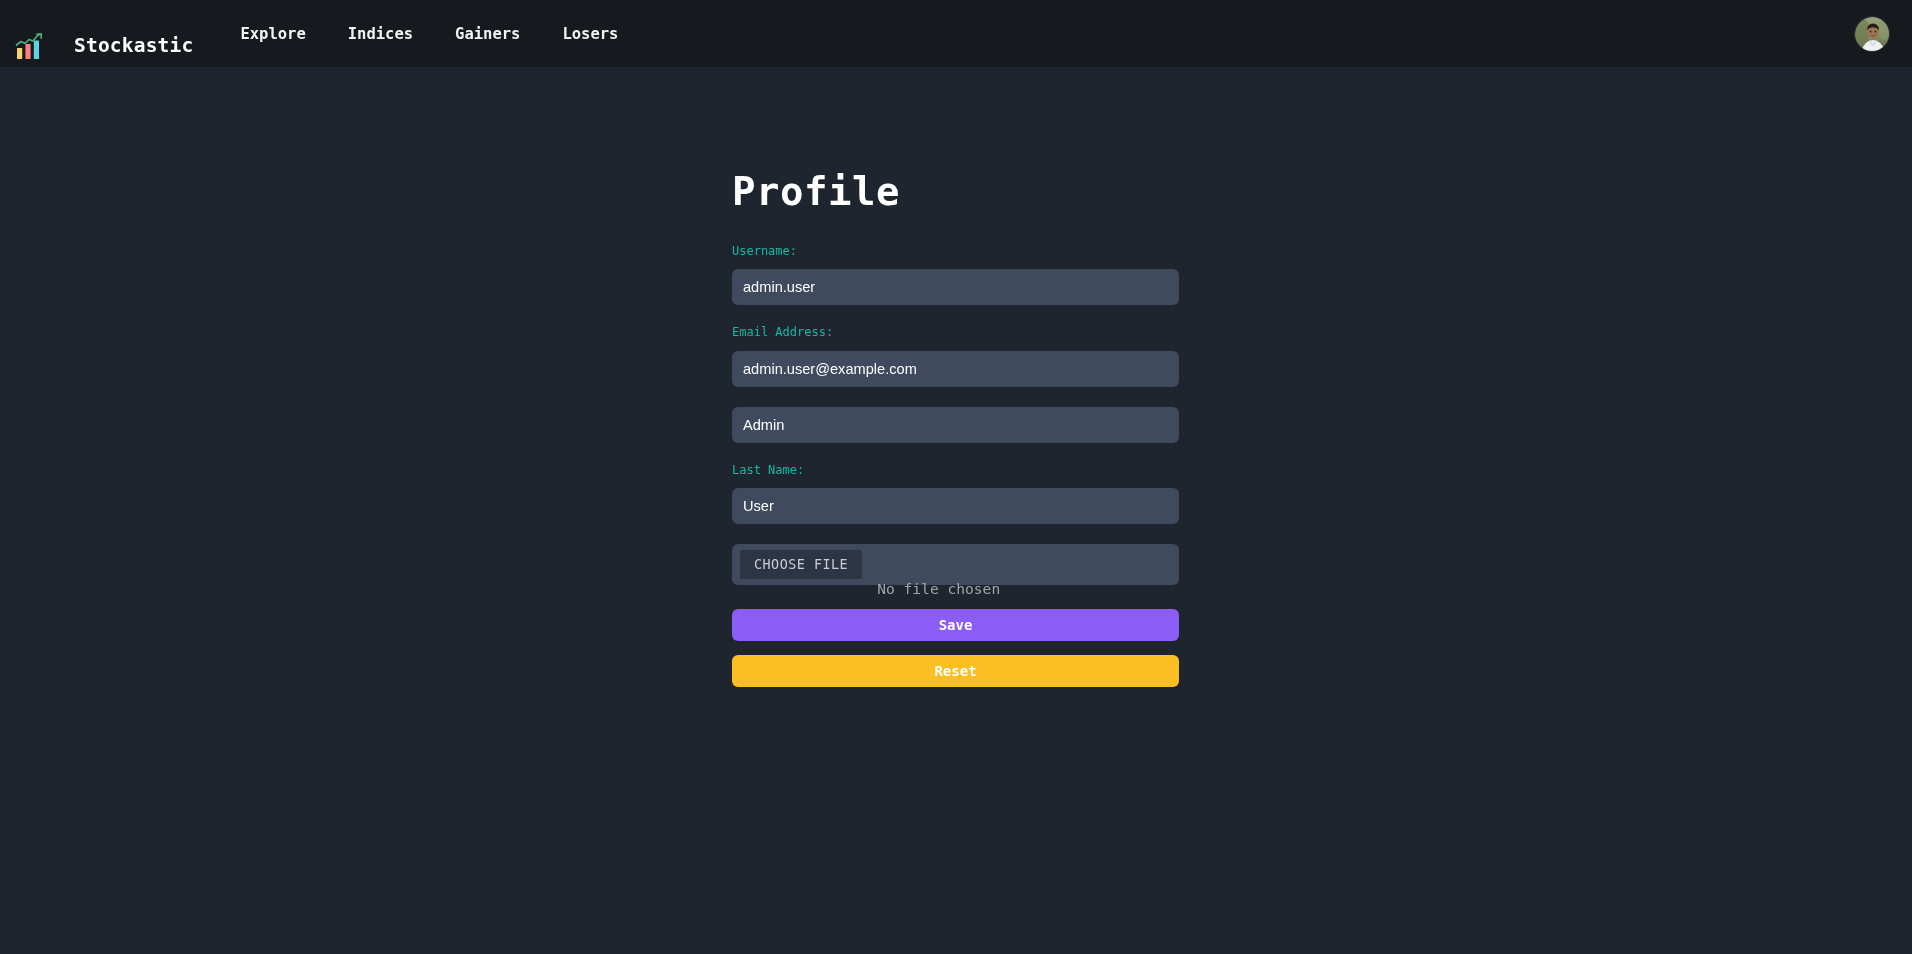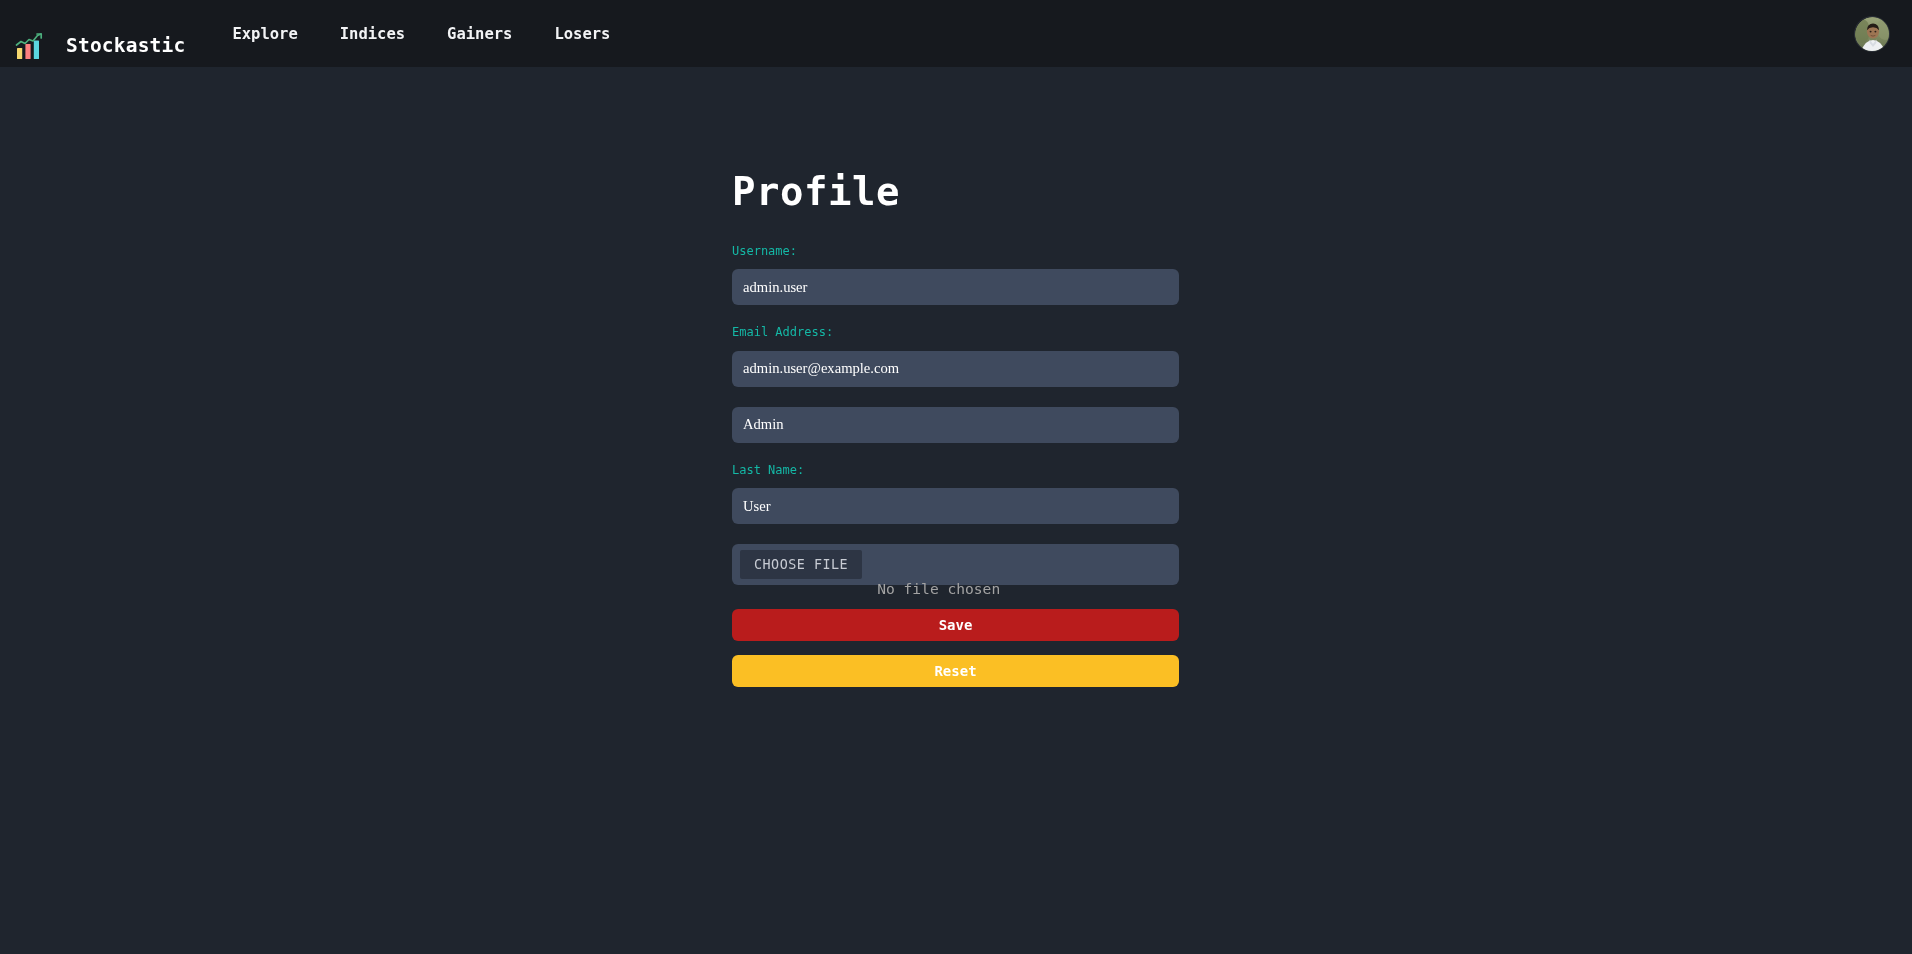--- a/index.html
+++ b/index.html
@@ -18,21 +18,21 @@
     background: #16191e;
     display: flex;
     align-items: center;
     padding: 0 22px 0 14px;
     position: relative;
   }
 
   .brand {
     display: flex;
     align-items: center;
-    gap: 22px;
+    gap: 30px;
     text-decoration: none;
     margin-top: 24px;
   }
 
   .logo-mark {
     width: 30px;
     height: 30px;
     display: block;
   }
 
@@ -113,21 +113,21 @@
   .field + .field { margin-top: 20px; }
 
   .text-input {
     display: block;
     width: 447px;
     height: 36px;
     background: #3f4a5e;
     border: none;
     border-radius: 6px;
     color: #ffffff;
-    font-family: Liberation Serif, serif;
+    font-family: Liberation Sans, sans-serif;
     font-size: 14.6px;
     padding: 0 11px;
     outline: none;
   }
 
   .file-field {
     display: flex;
     align-items: center;
     width: 447px;
     height: 41px;
@@ -167,21 +167,21 @@
     font-size: 14px;
     font-weight: bold;
     color: #ffffff;
     cursor: pointer;
     text-align: center;
     line-height: 32px;
     padding: 0;
   }
 
   .btn-save {
-    background: #b91c1c;
+    background: #8b5cf6;
     margin-top: 24px;
   }
 
   .btn-reset {
     background: #fbbf24;
     margin-top: 14px;
   }
 </style>
 </head>
 <body>

